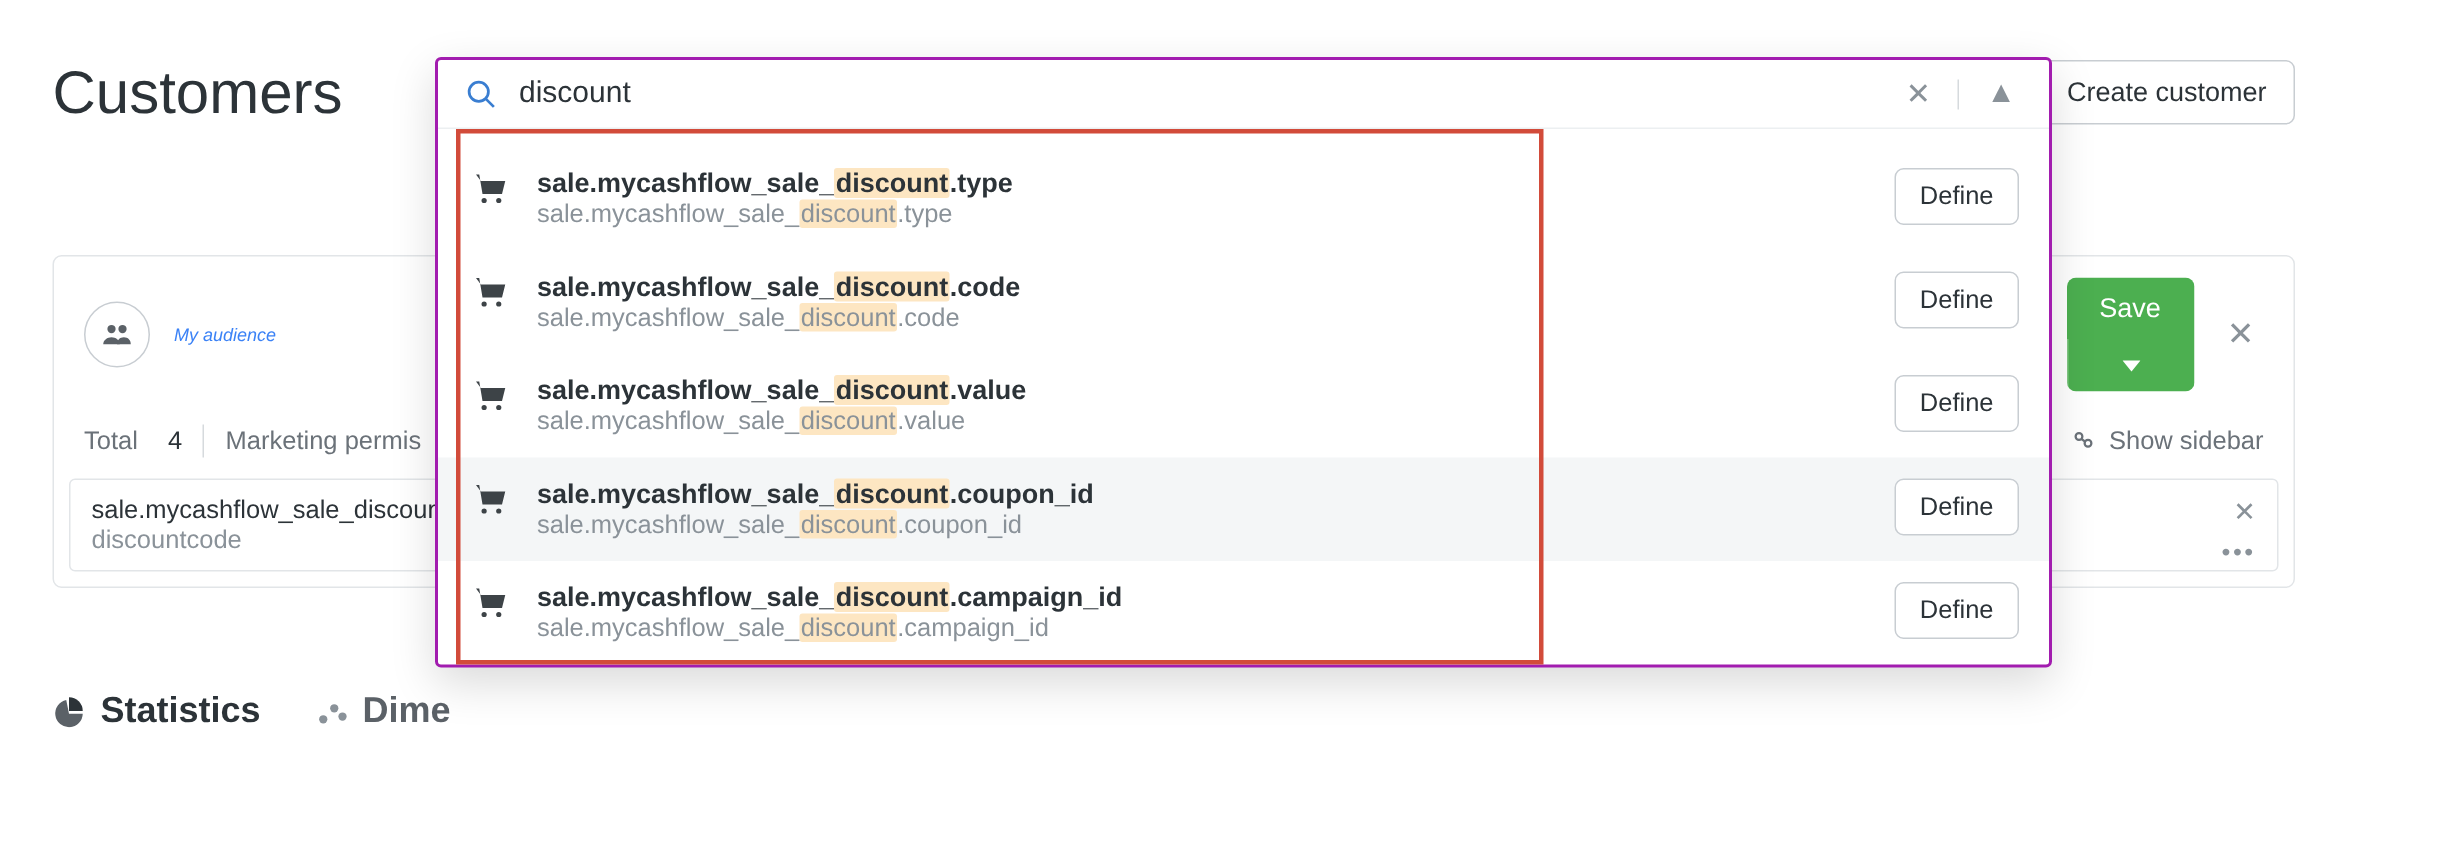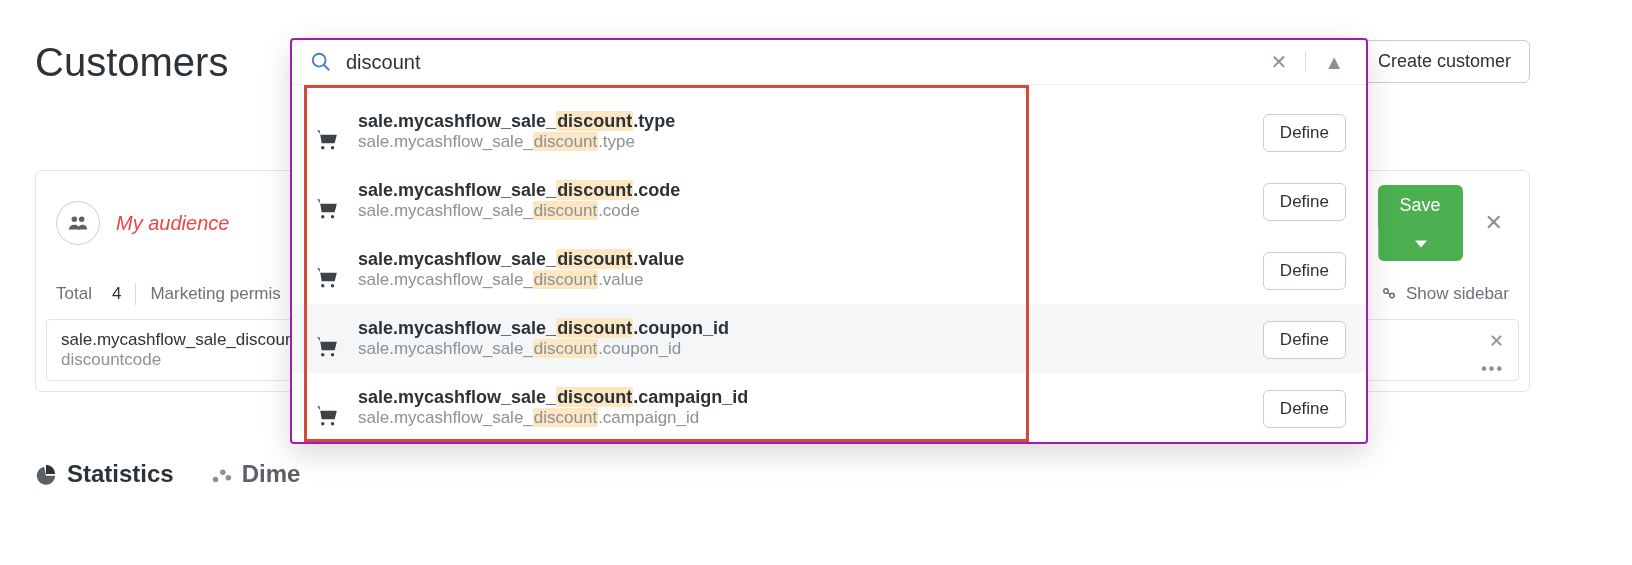--- a/index.html
+++ b/index.html
@@ -53,23 +53,23 @@
     gap: 16px;
   }
   .aud-icon {
     width: 44px; height: 44px;
     border: 1px solid #c8cdd2;
     border-radius: 50%;
     display: flex; align-items: center; justify-content: center;
     font-size: 20px;
   }
   .aud-name {
-    font-size: 20px;
+    font-size: 12px;
     font-style: italic;
-    color: #ef4444;
+    color: #3b82f6;
   }
   .panel-header-spacer { flex: 1; }
   .action-pill {
     border: 1px solid #2fa866;
     color: #2fa866;
     background: #fff;
     border-radius: 6px;
     padding: 10px 18px;
     font-size: 18px;
     cursor: pointer;
@@ -207,21 +207,21 @@
     top:0;
     width:725px;
     height:100%;
     border:3px solid #d24b3a;
     pointer-events:none;
     z-index:5;
   }
 
   .result-row {
     display:flex;
-    align-items:flex-end;
+    align-items:flex-start;
     padding:14px 20px;
     gap:18px;
   }
   .result-row.hovered { background:#f4f6f7; }
   .cart-icon {
     width:28px; height:26px;
     flex-shrink:0;
   }
   .result-text { flex:1; }
   .result-title {

